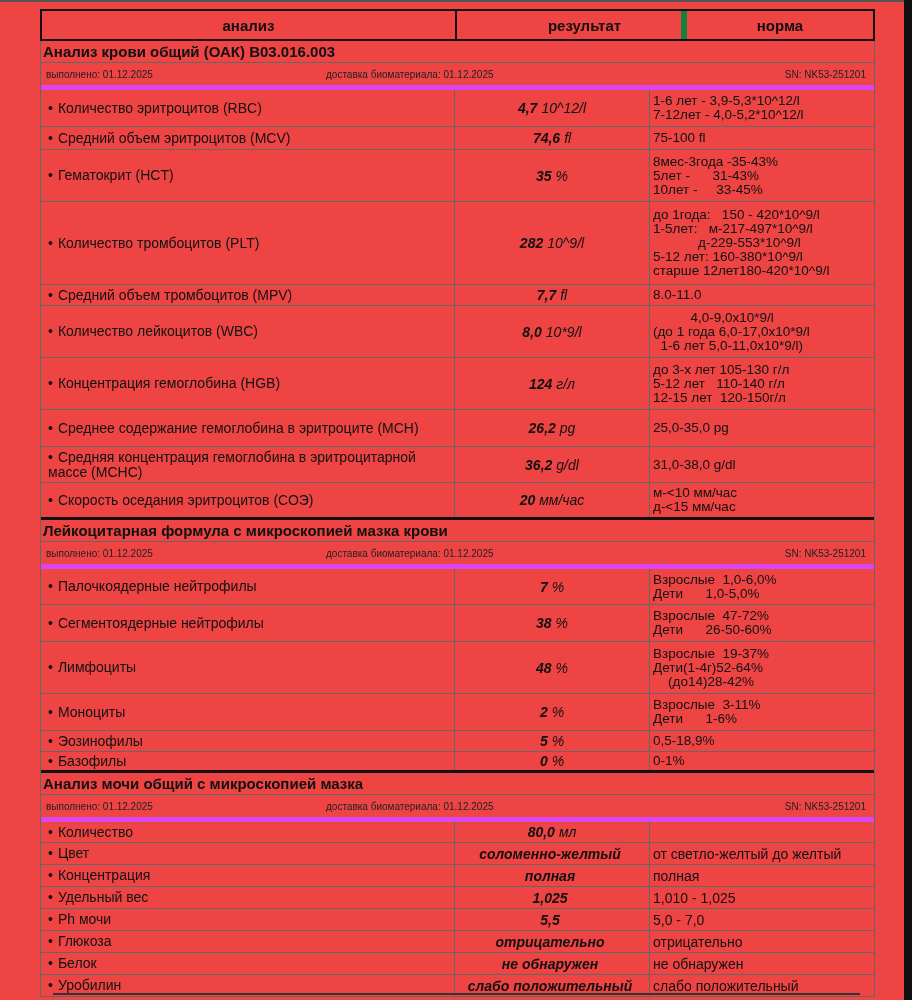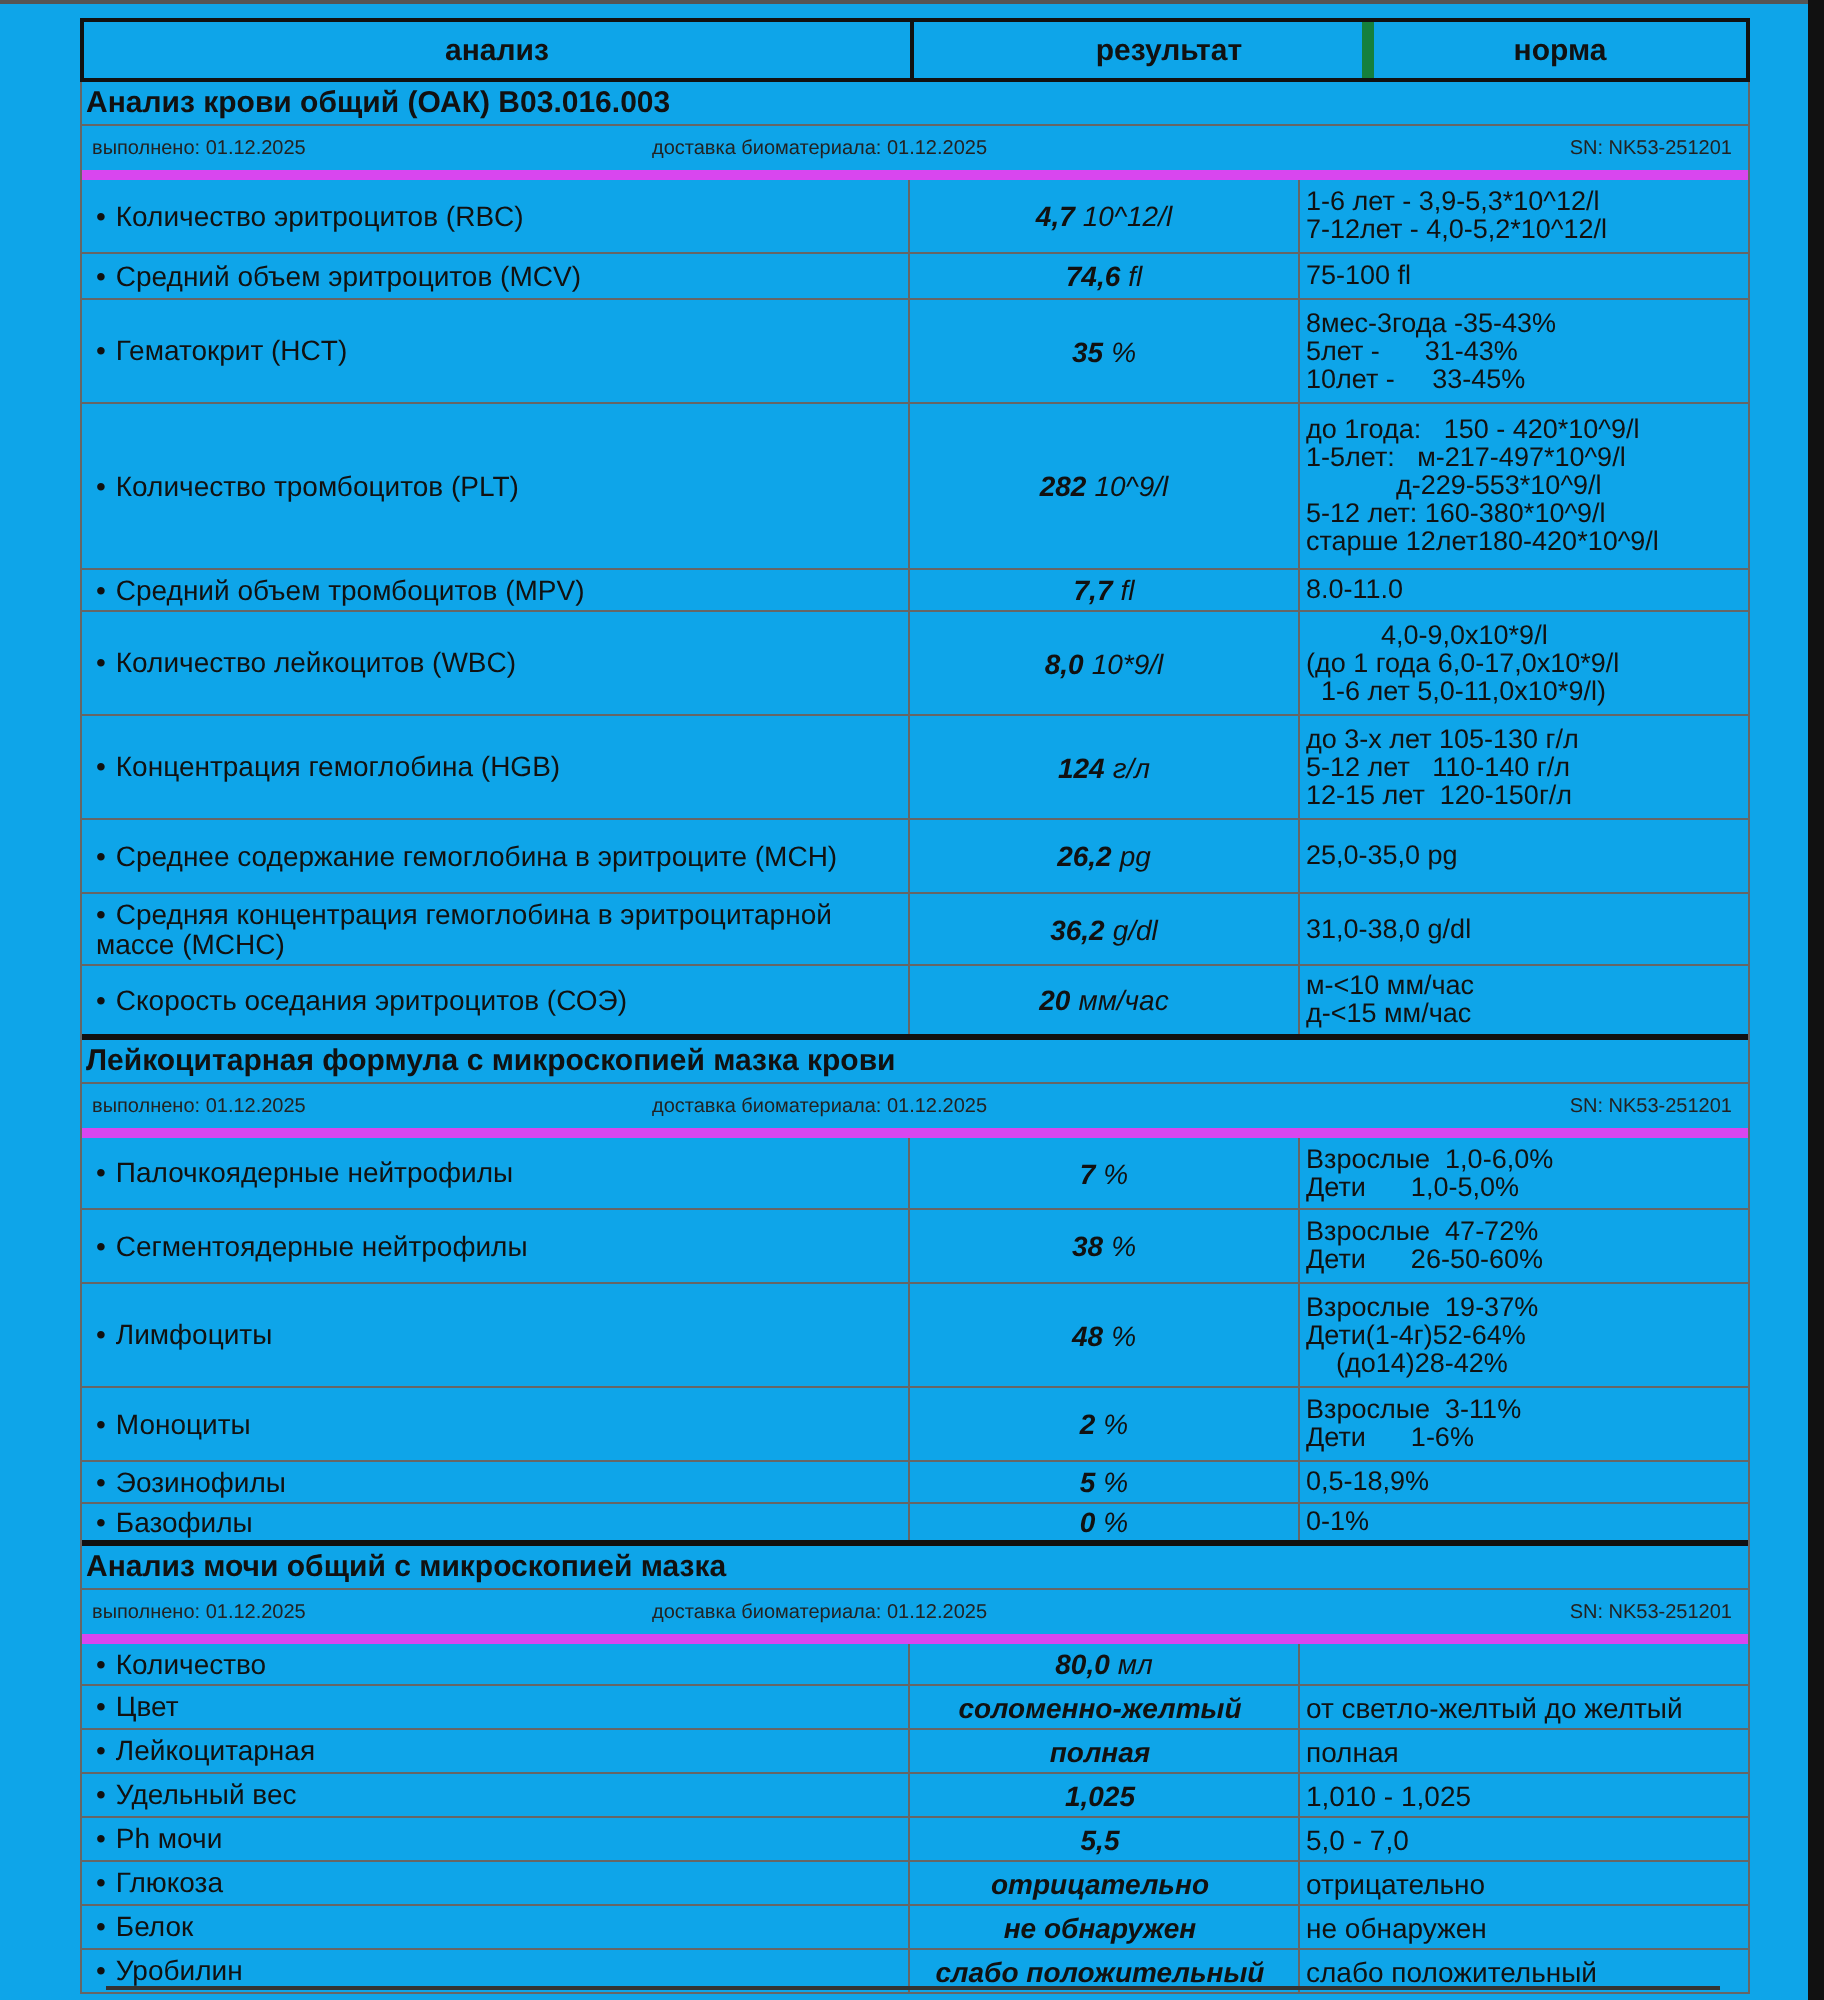--- a/index.html
+++ b/index.html
@@ -6,21 +6,21 @@
   body {
     width: 912px; height: 1000px; overflow: hidden;
     background: #1a1a1a;
     font-family: "Liberation Sans", sans-serif;
     color: #111;
     position: relative;
   }
   .page {
     position: absolute; left: 0; top: 0;
     width: 904px; height: 1000px;
-    background: #0ea5e9;
+    background: #ef4444;
   }
   .topline {
     position: absolute; left: 0; top: 0; width: 904px; height: 2px; background: #555;
   }
   .report {
     position: absolute; left: 40px; top: 9px; width: 833px;
     border-left: 1px solid #666; border-right: 1px solid #666;
   }
   .hdr {
     display: flex; height: 28px;
@@ -311,21 +311,21 @@
             <span>Цвет</span>
           </div>
         <div class="res">
             <b>соломенно-желтый</b>
           </div>
         <div class="norm">от светло-желтый до желтый</div>
       </div>
       <div class="row" style="height:21px">
         <div class="name">
             <span class="bullet">•</span>
-            <span>Лейкоцитарная</span>
+            <span>Концентрация</span>
           </div>
         <div class="res">
             <b>полная</b>
           </div>
         <div class="norm">полная</div>
       </div>
       <div class="row" style="height:21px">
         <div class="name">
             <span class="bullet">•</span>
             <span>Удельный вес</span>

